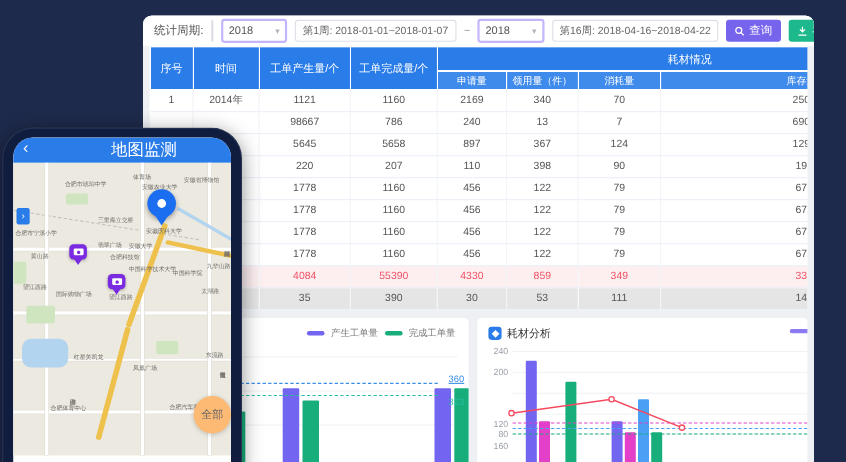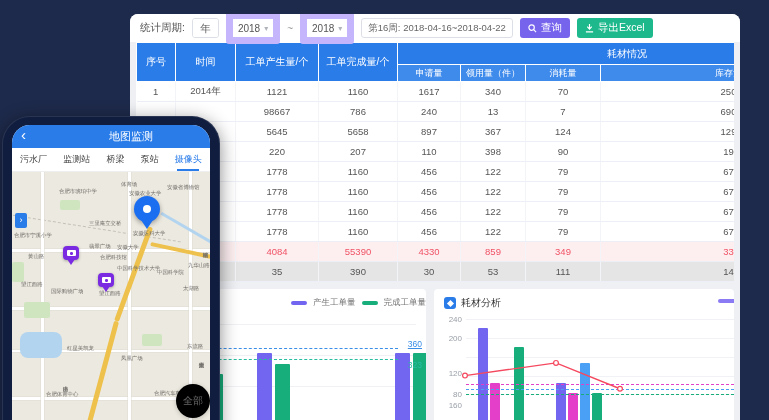--- a/index.html
+++ b/index.html
@@ -11,22 +11,22 @@
   .crumb-row{height:24px;background:#fff;display:flex;align-items:center;padding:0 12px;border-bottom:1px solid #f0f0f0;}
   .crumb-bar{width:3px;height:11px;background:#2a7ce9;margin-right:7px;border-radius:1px;}
   .crumb-row span{font-size:11px;color:#333;}
   .crumb-sep{margin:0 4px;color:#999;}
   .filter-row{height:28px;background:#fff;display:flex;align-items:center;padding:0 10px;gap:7px;}
   .f-label{font-size:10.5px;color:#555;white-space:nowrap;}
   .seg{display:flex;border:1px solid #dcdfe6;border-radius:3px;overflow:hidden;}
   .seg div{width:25px;height:18px;line-height:18px;text-align:center;font-size:10.5px;color:#555;
            border-right:1px solid #dcdfe6;background:#fff;cursor:pointer;}
   .seg div:last-child{border-right:none;}
-  .sel{height:18px;border:7px solid #c4b5fd;border-radius:3px;background:#fff;display:flex;align-items:center;
-       padding:0 5px;font-size:10px;color:#555;gap:4px;white-space:nowrap;}
+  .sel{height:18px;border:2px solid #c4b5fd;border-radius:3px;background:#fff;display:flex;align-items:center;
+       padding:0 5px;font-size:10px;color:#555;gap:20px;white-space:nowrap;}
   .sel .ar{color:#b0b4bb;font-size:8px;}
   .wk{height:18px;border:1px solid #dcdfe6;border-radius:3px;background:#fff;display:flex;align-items:center;
       padding:0 6px;font-size:9.5px;color:#666;white-space:nowrap;}
   .tilde{color:#999;font-size:10px;}
   .btn{height:20px;border-radius:3px;display:flex;align-items:center;gap:4px;padding:0 8px;
        color:#fff;font-size:10.5px;cursor:pointer;white-space:nowrap;}
   .btn-search{background:#7664ed;}
   .btn-export{background:#1db98c;}
 
   
@@ -38,21 +38,21 @@
   thead tr.hr2 th{height:14px;background:#3f8bec;font-size:9px;}
   tbody td{height:17px;color:#555;border-bottom:1px solid #ecEFf5;border-right:1px solid #f2f4f8;background:#fff;}
   tr.total td{background:#fdeef0;color:#f05365;}
   tr.avg td{background:#e5e5e5;color:#555;}
 
   
   .cards{display:flex;gap:8px;margin:7px 6px 0 8px;}
   .card{background:#fff;border-radius:4px;position:relative;height:170px;overflow:hidden;}
   .card-left{width:415px;}
   .card-right{width:300px;flex:none;}
-  .legend{position:absolute;top:8px;right:0;display:flex;align-items:center;gap:6px;}
+  .legend{position:absolute;top:8px;right:12px;display:flex;align-items:center;gap:6px;}
   .legend .sw{width:16px;height:4px;border-radius:2px;}
   .legend span{font-size:8.5px;color:#777;}
   .gridline{position:absolute;left:10px;right:10px;height:1px;background:#f0f1f4;}
   .refline{position:absolute;left:10px;right:28px;border-top:1px dashed;}
   .reflabel{position:absolute;font-size:8.5px;right:4px;}
   .bar{position:absolute;bottom:0;border-radius:1px 1px 0 0;}
   .rc-title{position:absolute;top:7px;left:10px;display:flex;align-items:center;gap:5px;}
   .rc-title .ic{width:12px;height:12px;background:#2a7ce9;border-radius:3px;position:relative;}
   .rc-title .ic:after{content:"";position:absolute;left:3.5px;top:3.5px;width:5px;height:5px;background:#fff;transform:rotate(45deg);}
   .rc-title span{font-size:10px;color:#333;}
@@ -60,21 +60,21 @@
   .rgrid{position:absolute;left:32px;right:0;height:1px;background:#f1f2f5;}
   .rref{position:absolute;left:32px;right:0;border-top:1px dashed;}
   .rlegend-sw{position:absolute;top:10px;right:-6px;width:22px;height:4px;border-radius:2px;background:#8a7bf5;}
 
   
   .phone{position:absolute;left:2px;top:116px;width:216px;height:320px;background:#101d3e;
          border-radius:28px 28px 0 0;border:1px solid rgba(255,255,255,.10);box-shadow:0 4px 18px rgba(0,0,0,.45);}
   .screen{position:absolute;left:9px;top:8px;width:198px;height:312px;border-radius:18px 18px 0 0;overflow:hidden;background:#fff;}
   .p-header{height:23px;background:#2a7ce9;display:flex;align-items:center;justify-content:center;position:relative;}
   .p-back{position:absolute;left:9px;top:1px;color:#fff;font-size:15px;cursor:pointer;}
-  .p-title{color:#fff;font-size:11px;margin-left:40px;}
+  .p-title{color:#fff;font-size:15px;margin-left:40px;}
   .p-tabs{height:23px;background:#fff;display:flex;align-items:center;justify-content:space-around;border-bottom:1px solid #eee;}
   .p-tab{font-size:9px;color:#444;position:relative;padding:4px 0;cursor:pointer;}
   .p-tab.active{color:#2a7ce9;}
   .p-tab.active:after{content:"";position:absolute;left:50%;transform:translateX(-50%);bottom:-1px;width:22px;height:2px;background:#2a7ce9;}
   .map{position:relative;height:266px;background:#ece9e0;overflow:hidden;}
   .road{position:absolute;background:#fff;box-shadow:0 0 0 0.5px #dedbd2;}
   .road-y{background:#eec14d;box-shadow:none;border-radius:2px;}
   .rail{position:absolute;border-top:1.5px dashed #c4c1b8;}
   .park{position:absolute;background:#cfe5c0;border-radius:2px;}
   .water{position:absolute;background:#b3d4ef;}
@@ -85,21 +85,21 @@
   .bigpin .dot{position:absolute;left:9px;top:9px;width:8px;height:8px;border-radius:50%;background:#fff;}
   .bigpin .tip{position:absolute;left:7px;top:24px;width:0;height:0;border-left:6px solid transparent;
                border-right:6px solid transparent;border-top:9px solid #1b6ef0;}
   .campin{position:absolute;width:16px;height:14px;background:#7a2be2;border-radius:4px;z-index:4;box-shadow:0 1px 3px rgba(0,0,0,.3);}
   .campin .lens{position:absolute;left:3.5px;top:4px;width:9px;height:6px;background:#fff;border-radius:1px;}
   .campin .lensdot{position:absolute;left:7px;top:6px;width:2.5px;height:2.5px;border-radius:50%;background:#7a2be2;}
   .campin .tip{position:absolute;left:4px;top:13px;width:0;height:0;border-left:4px solid transparent;
                border-right:4px solid transparent;border-top:6px solid #7a2be2;}
   .expand-btn{position:absolute;left:3px;top:41px;width:12px;height:15px;background:#2a7ce9;border-radius:2px;
               color:#fff;font-size:9px;line-height:15px;text-align:center;cursor:pointer;z-index:4;}
-  .all-btn{position:absolute;left:164px;top:212px;width:34px;height:34px;border-radius:50%;background:#000000;
+  .all-btn{position:absolute;left:164px;top:212px;width:34px;height:34px;border-radius:50%;background:#fdba74;
            box-shadow:0 1px 5px rgba(0,0,0,.2);display:flex;align-items:center;justify-content:center;
            font-size:10px;color:#666;cursor:pointer;z-index:6;}
   svg{display:block;}
 </style>
 </head>
 <body>
 
 <div id="app">
 
   <div class="panel">
@@ -107,20 +107,21 @@
 
     <div class="filter-row">
       <span class="f-label">统计周期:</span>
       <div class="seg" id="period-seg">
           <div>年</div>
         </div>
       <div class="sel">
         <span>2018</span>
         <span class="ar">▾</span>
       </div>
+      <div class="wk">第1周: 2018-01-01~2018-01-07</div>
       <span class="tilde">~</span>
       <div class="sel">
         <span>2018</span>
         <span class="ar">▾</span>
       </div>
       <div class="wk">第16周: 2018-04-16~2018-04-22</div>
       <div class="btn btn-search">
         <svg width="9" height="9" viewBox="0 0 10 10">
           <circle cx="4" cy="4" r="3" fill="none" stroke="#fff" stroke-width="1.3"></circle>
           <line x1="6.3" y1="6.3" x2="9" y2="9" stroke="#fff" stroke-width="1.3"></line>
@@ -162,21 +163,21 @@
               <th>消耗量</th>
               <th>库存量</th>
             </tr>
           </thead>
           <tbody>
             <tr>
               <td>1</td>
               <td>2014年</td>
               <td>1121</td>
               <td>1160</td>
-              <td>1617</td>
+              <td>2169</td>
               <td>340</td>
               <td>70</td>
               <td>250</td>
             </tr>
             <tr>
               <td></td>
               <td></td>
               <td>98667</td>
               <td>786</td>
               <td>240</td>
@@ -301,21 +302,21 @@
         </div>
         <div class="rlegend-sw"></div>
         <div id="right-plot" style="position:absolute;left:0;top:22px;right:0;bottom:0;">
             <div class="rgrid" style="top: 8.2px;"></div>
             <div class="ytick" style="top: 4.2px;">240</div>
             <div class="rgrid" style="top: 27px;"></div>
             <div class="ytick" style="top: 23px;">200</div>
             <div class="rgrid" style="top: 45.8px;"></div>
             <div class="ytick" style="top: 41.8px; margin-top: 48px;">160</div>
             <div class="rgrid" style="top: 64.6px;"></div>
-            <div class="ytick" style="top: 58px;">120</div>
+            <div class="ytick" style="top: 70px;">120</div>
             <div class="rgrid" style="top: 83.4px;"></div>
             <div class="ytick" style="top: 79.4px;">80</div>
             <div class="bar" style="left: 44px; width: 10px; bottom: 27px; height: 104.34px; background: rgb(114, 101, 240);"></div>
             <div class="bar" style="left: 122px; width: 10px; bottom: 27px; height: 49.35px; background: rgb(114, 101, 240);"></div>
             <div class="bar" style="left: 56px; width: 10px; bottom: 27px; height: 49.35px; background: rgb(227, 63, 200);"></div>
             <div class="bar" style="left: 134px; width: 10px; bottom: 27px; height: 39.01px; background: rgb(227, 63, 200);"></div>
             <div class="bar" style="left: 146px; width: 10px; bottom: 27px; height: 69.09px; background: rgb(74, 160, 245);"></div>
             <div class="bar" style="left: 80px; width: 10px; bottom: 27px; height: 84.6px; background: rgb(24, 174, 124);"></div>
             <div class="bar" style="left: 158px; width: 10px; bottom: 27px; height: 39.01px; background: rgb(24, 174, 124);"></div>
             <div class="rref" style="top: 73.06px; border-color: rgb(227, 63, 200);"></div>
@@ -331,27 +332,20 @@
       </div>
     </div>
   </div>
 
   <div class="phone">
     <div class="screen">
       <div class="p-header">
         <span class="p-back">‹</span>
         <span class="p-title">地图监测</span>
       </div>
-      <div class="p-tabs" id="p-tabs">
-          <div class="p-tab">污水厂</div>
-          <div class="p-tab">监测站</div>
-          <div class="p-tab">桥梁</div>
-          <div class="p-tab">泵站</div>
-          <div class="p-tab active">摄像头</div>
-        </div>
 
       <div class="map" id="map">
 
         <div class="rail" style="left:-4px;top:42px;width:175px;transform:rotate(9deg);transform-origin:left top;"></div>
         <div class="road" style="left:0;top:77px;width:198px;height:3px;"></div>
         <div class="road" style="left:0;top:135px;width:198px;height:3px;"></div>
         <div class="road" style="left:0;top:178px;width:198px;height:2px;"></div>
         <div class="road" style="left:0;top:225px;width:198px;height:2.5px;"></div>
         <div class="road" style="left:29px;top:0;width:2.5px;height:266px;"></div>
         <div class="road" style="left:116px;top:0;width:3px;height:266px;"></div>

